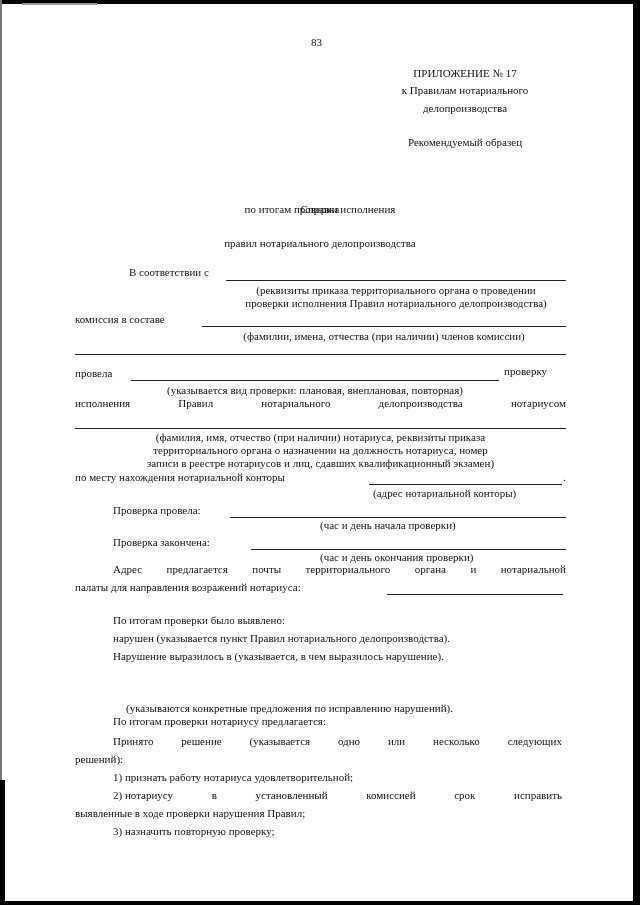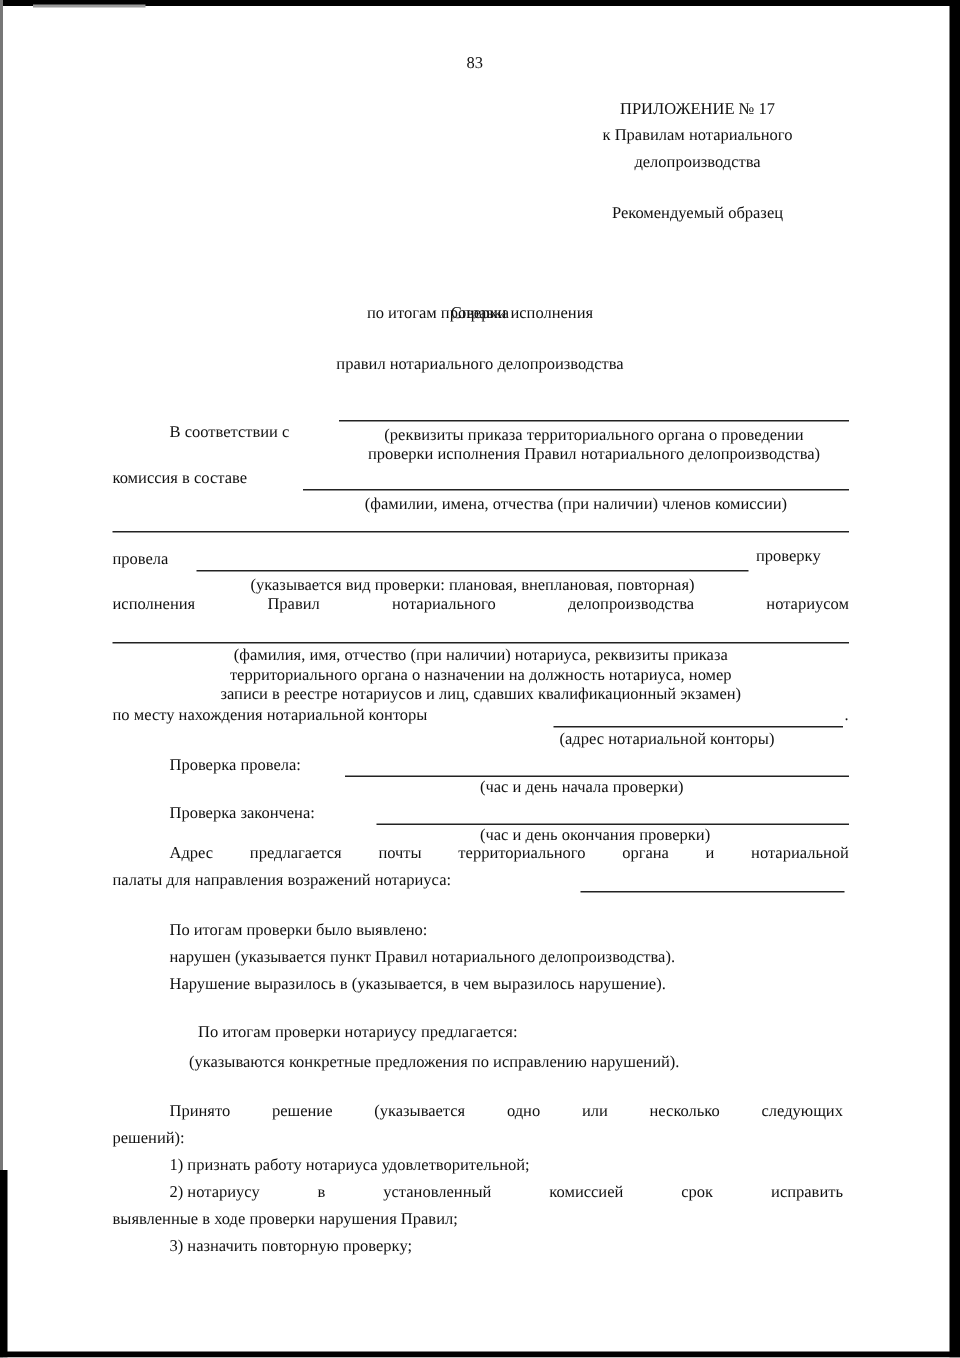--- a/index.html
+++ b/index.html
@@ -33,21 +33,21 @@
 
 <div class="t f15 center" style="left:365px; width:200px; top:68px;">ПРИЛОЖЕНИЕ № 17</div>
 <div class="t f15 center" style="left:365px; width:200px; top:85px;">к Правилам нотариального</div>
 <div class="t f15 center" style="left:365px; width:200px; top:103px;">делопроизводства</div>
 <div class="t f15 center" style="left:365px; width:200px; top:137px;">Рекомендуемый образец</div>
 
 <div class="t f15 center" style="left:60px; width:520px; top:204px;">Справка</div>
 <div class="t f15 center" style="left:60px; width:520px; top:204px;">по итогам проверки исполнения</div>
 <div class="t f15 center" style="left:60px; width:520px; top:238px;">правил нотариального делопроизводства</div>
 
-<div class="t f15" style="left:113px; top:267px;margin-top:16px;">В соответствии с</div>
+<div class="t f15" style="left:129px; top:267px;">В соответствии с</div>
 <div class="line" style="left:226px; width:340px; top:280px;"></div>
 <div class="t f11 center" style="left:226px; width:340px; top:285px;text-align:center;">(реквизиты приказа территориального органа о проведении</div>
 <div class="t f11 center" style="left:226px; width:340px; top:298px;">проверки исполнения Правил нотариального делопроизводства)</div>
 
 <div class="t f15" style="left:75px; top:314px;">комиссия в составе</div>
 <div class="line" style="left:202px; width:364px; top:326px;"></div>
 <div class="t f11 center" style="left:202px; width:364px; top:331px;">(фамилии, имена, отчества (при наличии) членов комиссии)</div>
 <div class="line" style="left:75px; width:491px; top:354px;"></div>
 
 <div class="t f15" style="left:75px; top:368px;">провела</div>
@@ -89,21 +89,21 @@
   <span>и</span>
   <span>нотариальной</span>
 </div>
 <div class="t f15" style="left:75px; top:582px;">палаты для направления возражений нотариуса:</div>
 <div class="line" style="left:387px; width:176px; top:594px;"></div>
 
 <div class="t f15" style="left:113px; top:615px;">По итогам проверки было выявлено:</div>
 <div class="t f15" style="left:113px; top:633px;">нарушен (указывается пункт Правил нотариального делопроизводства).</div>
 <div class="t f15" style="left:113px; top:651px;">Нарушение выразилось в (указывается, в чем выразилось нарушение).</div>
 
-<div class="t f15" style="left:113px; top:683px;margin-left:19px;">По итогам проверки нотариусу предлагается:</div>
+<div class="t f15" style="left:113px; top:716px;">По итогам проверки нотариусу предлагается:</div>
 <div class="t f15" style="left:113px; top:703px;margin-left:13px;">(указываются конкретные предложения по исправлению нарушений).</div>
 
 <div class="justify f15" style="left:113px; width:449px; top:736px;">
   <span>Принято</span>
   <span>решение</span>
   <span>(указывается</span>
   <span>одно</span>
   <span>или</span>
   <span>несколько</span>
   <span>следующих</span>

